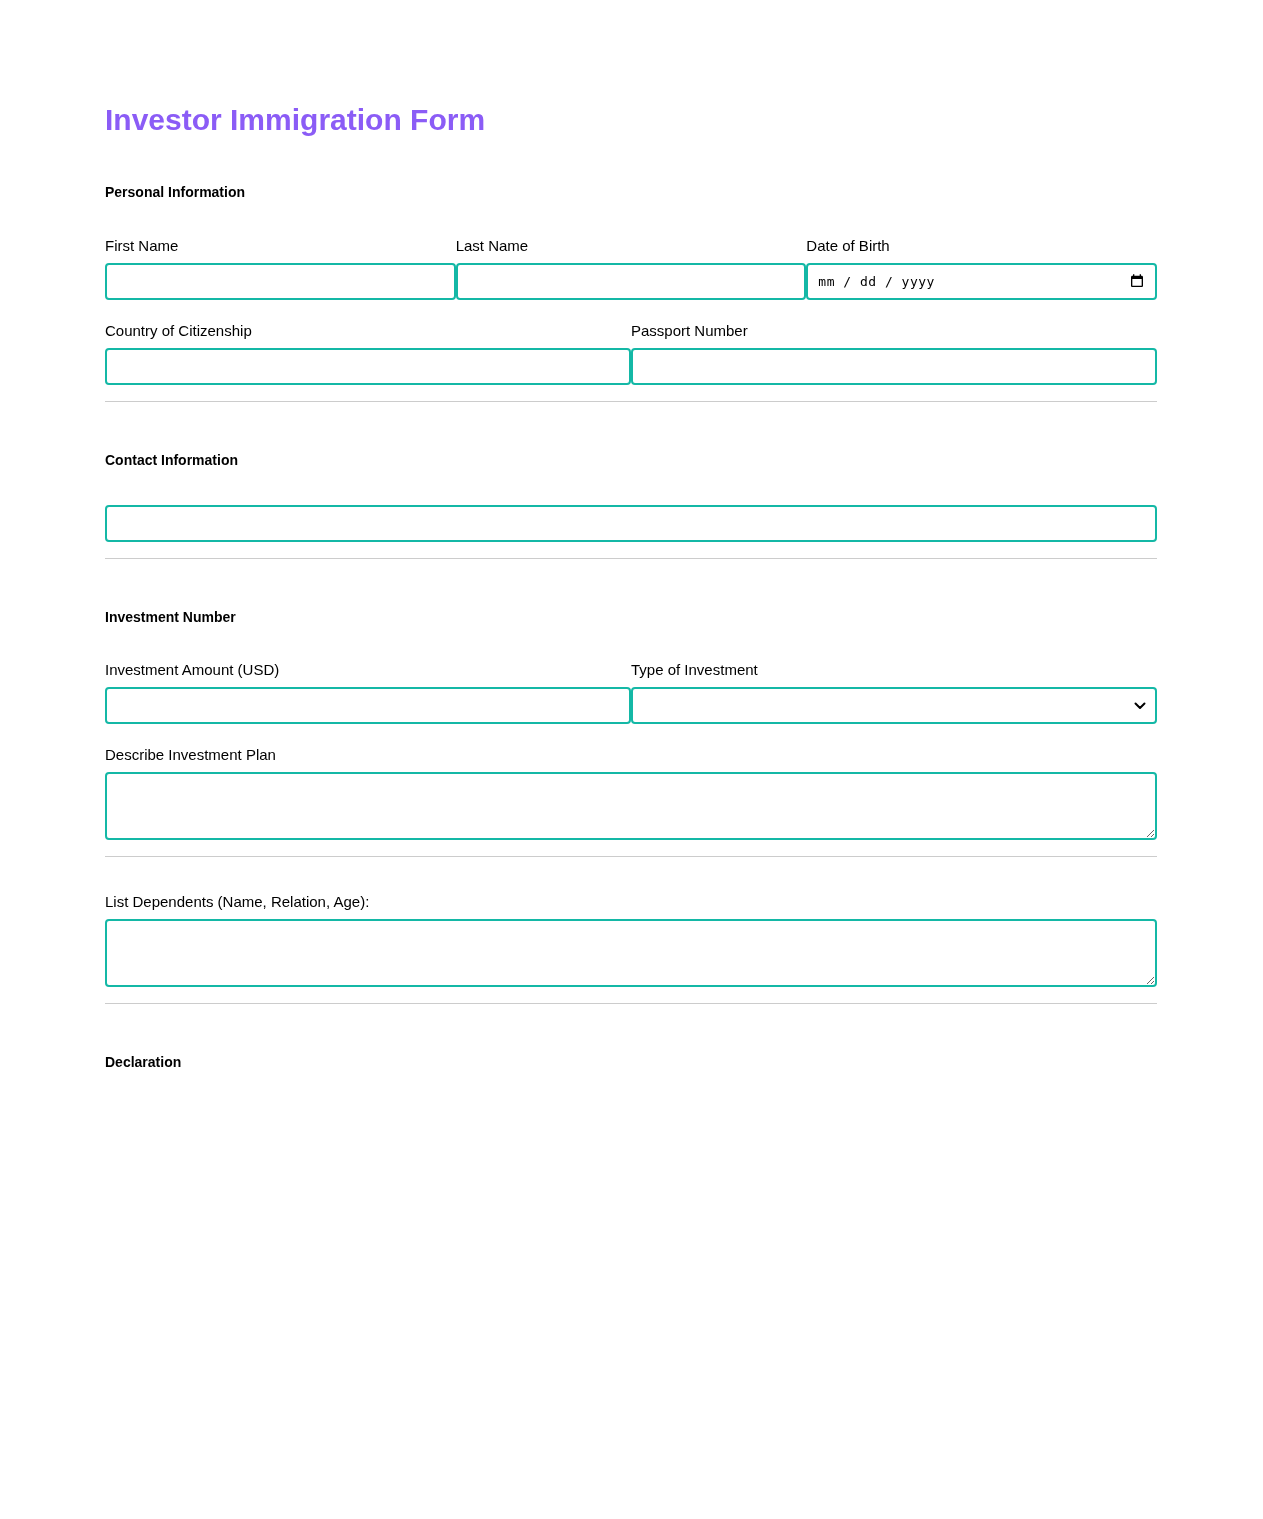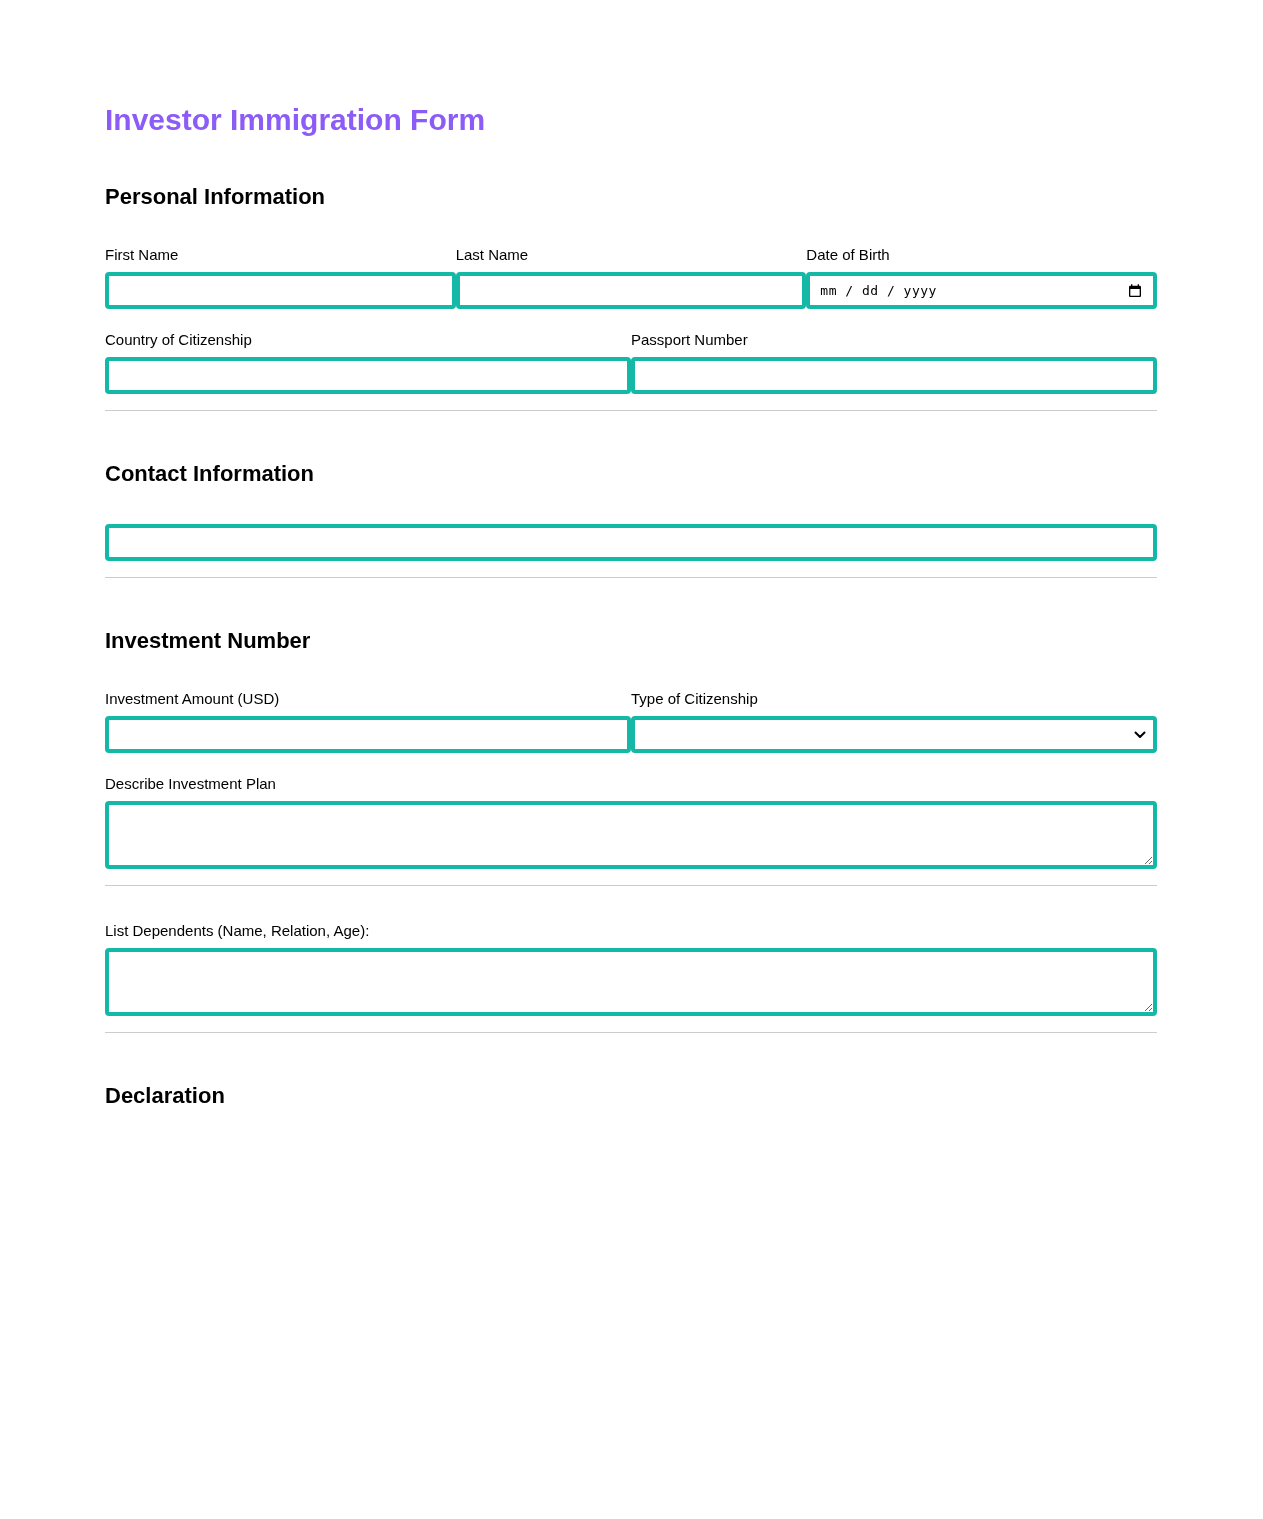--- a/index.html
+++ b/index.html
@@ -28,21 +28,21 @@
     color: #8b5cf6;
   }
   .form-section {
     padding-bottom: 16px;
   }
   .form-section.with-divider {
     border-bottom: 1px solid #cccccc;
   }
   .form-section h2 {
     margin: 46px 0 0 0;
-    font-size: 22px;
+    font-size: 14px;
     line-height: 1.2;
     font-weight: bold;
     color: #000000;
   }
   .form-section + .form-section h2 {
     margin-top: 50px;
   }
   .row {
     display: flex;
     margin-top: 36px;
@@ -57,21 +57,21 @@
   .field label {
     display: block;
     font-size: 15px;
     line-height: 17px;
     margin-bottom: 9px;
     color: #000000;
   }
   .text-input, .select-input, .textarea-input, .date-input {
     width: 100%;
     box-sizing: border-box;
-    border: 4px solid #14b8a6;
+    border: 2px solid #14b8a6;
     border-radius: 4px;
     background: #ffffff;
     font-family: "Liberation Sans", sans-serif;
     font-size: 14px;
     color: #000000;
   }
   .text-input {
     height: 37px;
     padding: 0 10px;
   }
@@ -175,21 +175,21 @@
     </div>
 
     <div class="form-section with-divider">
       <h2>Investment Number</h2>
       <div class="row">
         <div class="field">
           <label>Investment Amount (USD)</label>
           <input type="text" class="text-input" value="" style="">
         </div>
         <div class="field">
-          <label>Type of Citizenship</label>
+          <label>Type of Investment</label>
           <div class="select-wrap">
             <select class="select-input">
               <option value=""></option>
             </select>
             <span class="chevron">
               <svg width="12" height="8" viewBox="0 0 12 8" aria-hidden="true">
                 <path d="M1.5 1.5 L6 6 L10.5 1.5" stroke="#000000" stroke-width="2" fill="none" stroke-linecap="round" stroke-linejoin="round"></path>
               </svg>
             </span>
           </div>

